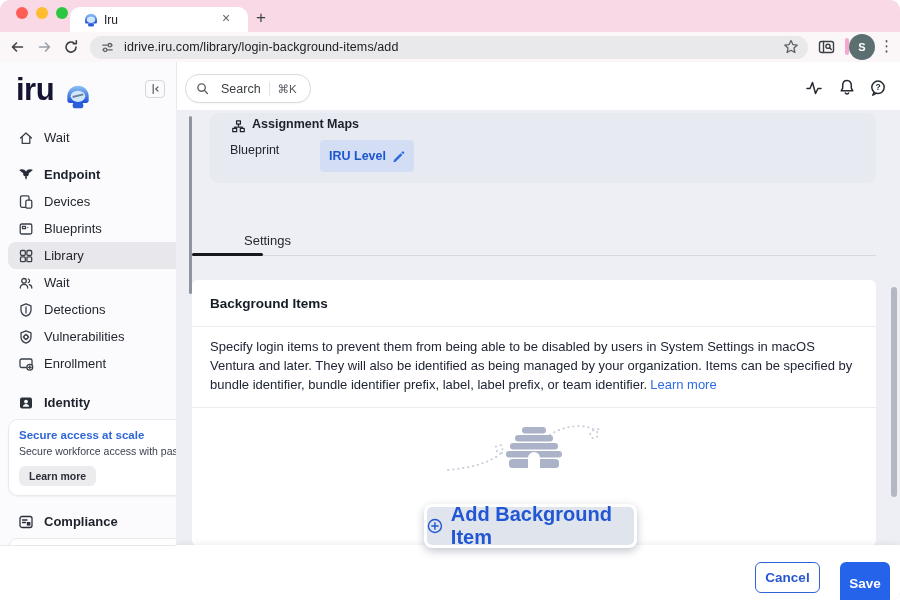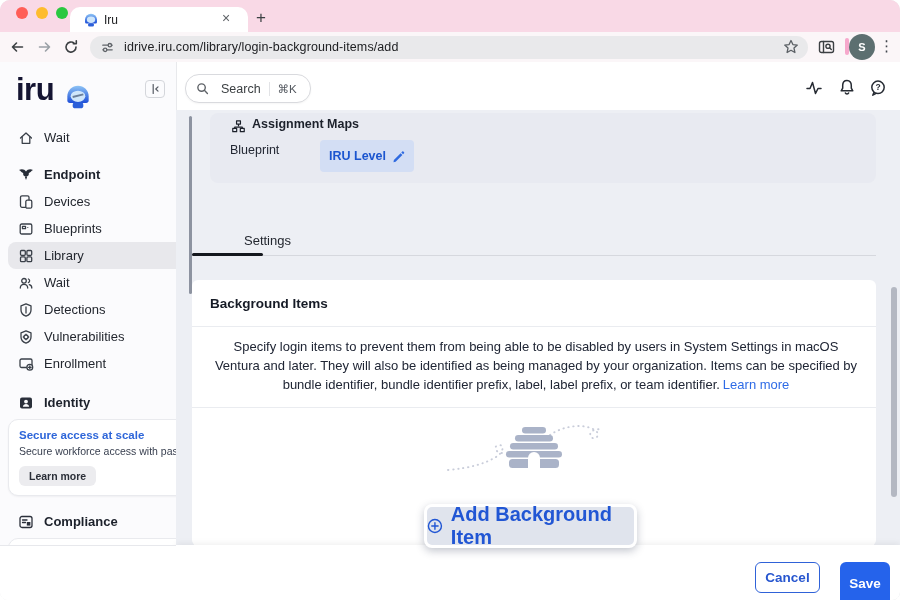--- a/index.html
+++ b/index.html
@@ -51,21 +51,21 @@
   .chip{left:320px;top:140px;height:20px;background:#d3def4;border-radius:4px;display:flex;align-items:center;gap:6px;padding:6px 9px;}
   .chip span{font-size:12.5px;font-weight:bold;color:#1b55cf;}
   .tab-settings{left:208px;top:233px;font-size:13px;color:#23272f;margin-left:36px;}
   .tab-underline{left:192px;top:253px;width:71px;height:3px;background:#15181e;border-radius:2px;z-index:2;}
   .tab-border{left:192px;top:255px;width:684px;height:1px;background:#d6d8de;}
   .bcard{left:192px;top:280px;width:684px;height:266px;background:#fff;border-radius:6px;}
   .bcard-title{left:210px;top:296px;font-size:13.5px;font-weight:bold;color:#161b26;}
   .divider{height:1px;background:#eaecf0;}
   .d1{left:192px;top:326px;width:684px;}
   .d2{left:192px;top:407px;width:684px;}
-  .desc{left:210px;top:337px;width:652px;font-size:13px;line-height:19px;color:#202635;text-align:center;}
+  .desc{left:210px;top:337px;width:652px;font-size:13px;line-height:19px;color:#202635;}
   .desc a{color:#2e6be6;text-decoration:none;margin-left:3px;}
   .hive{left:444px;top:422px;}
   .empty-title{left:192px;top:479px;width:684px;text-align:center;font-size:14.5px;font-weight:bold;color:#13161d;}
   .add-btn{left:424px;top:504px;width:207px;height:38px;background:#e0e4ed;border:3px solid #ffffff;border-radius:8px;box-shadow:0 3px 9px rgba(40,50,80,0.28);display:flex;align-items:center;justify-content:center;gap:8px;z-index:7;}
   .add-btn span{font-size:20px;font-weight:bold;color:#2156d4;}
   .footer{left:176px;top:545px;width:724px;height:55px;background:#fff;box-shadow:0 -2px 6px rgba(0,0,0,0.06);z-index:5;}
   .btn-cancel{left:755px;top:562px;width:63px;height:29px;border:1.5px solid #2f62d8;border-radius:6px;background:#fff;color:#2756cf;font-size:13.5px;font-weight:bold;display:flex;align-items:center;justify-content:center;z-index:8;}
   .btn-save{left:832px;top:562px;width:50px;height:43px;border-radius:6px;background:#2563eb;color:#fff;font-size:13.5px;font-weight:bold;display:flex;align-items:center;justify-content:center;z-index:8;margin-left:8px;}
 </style>
 </head>

